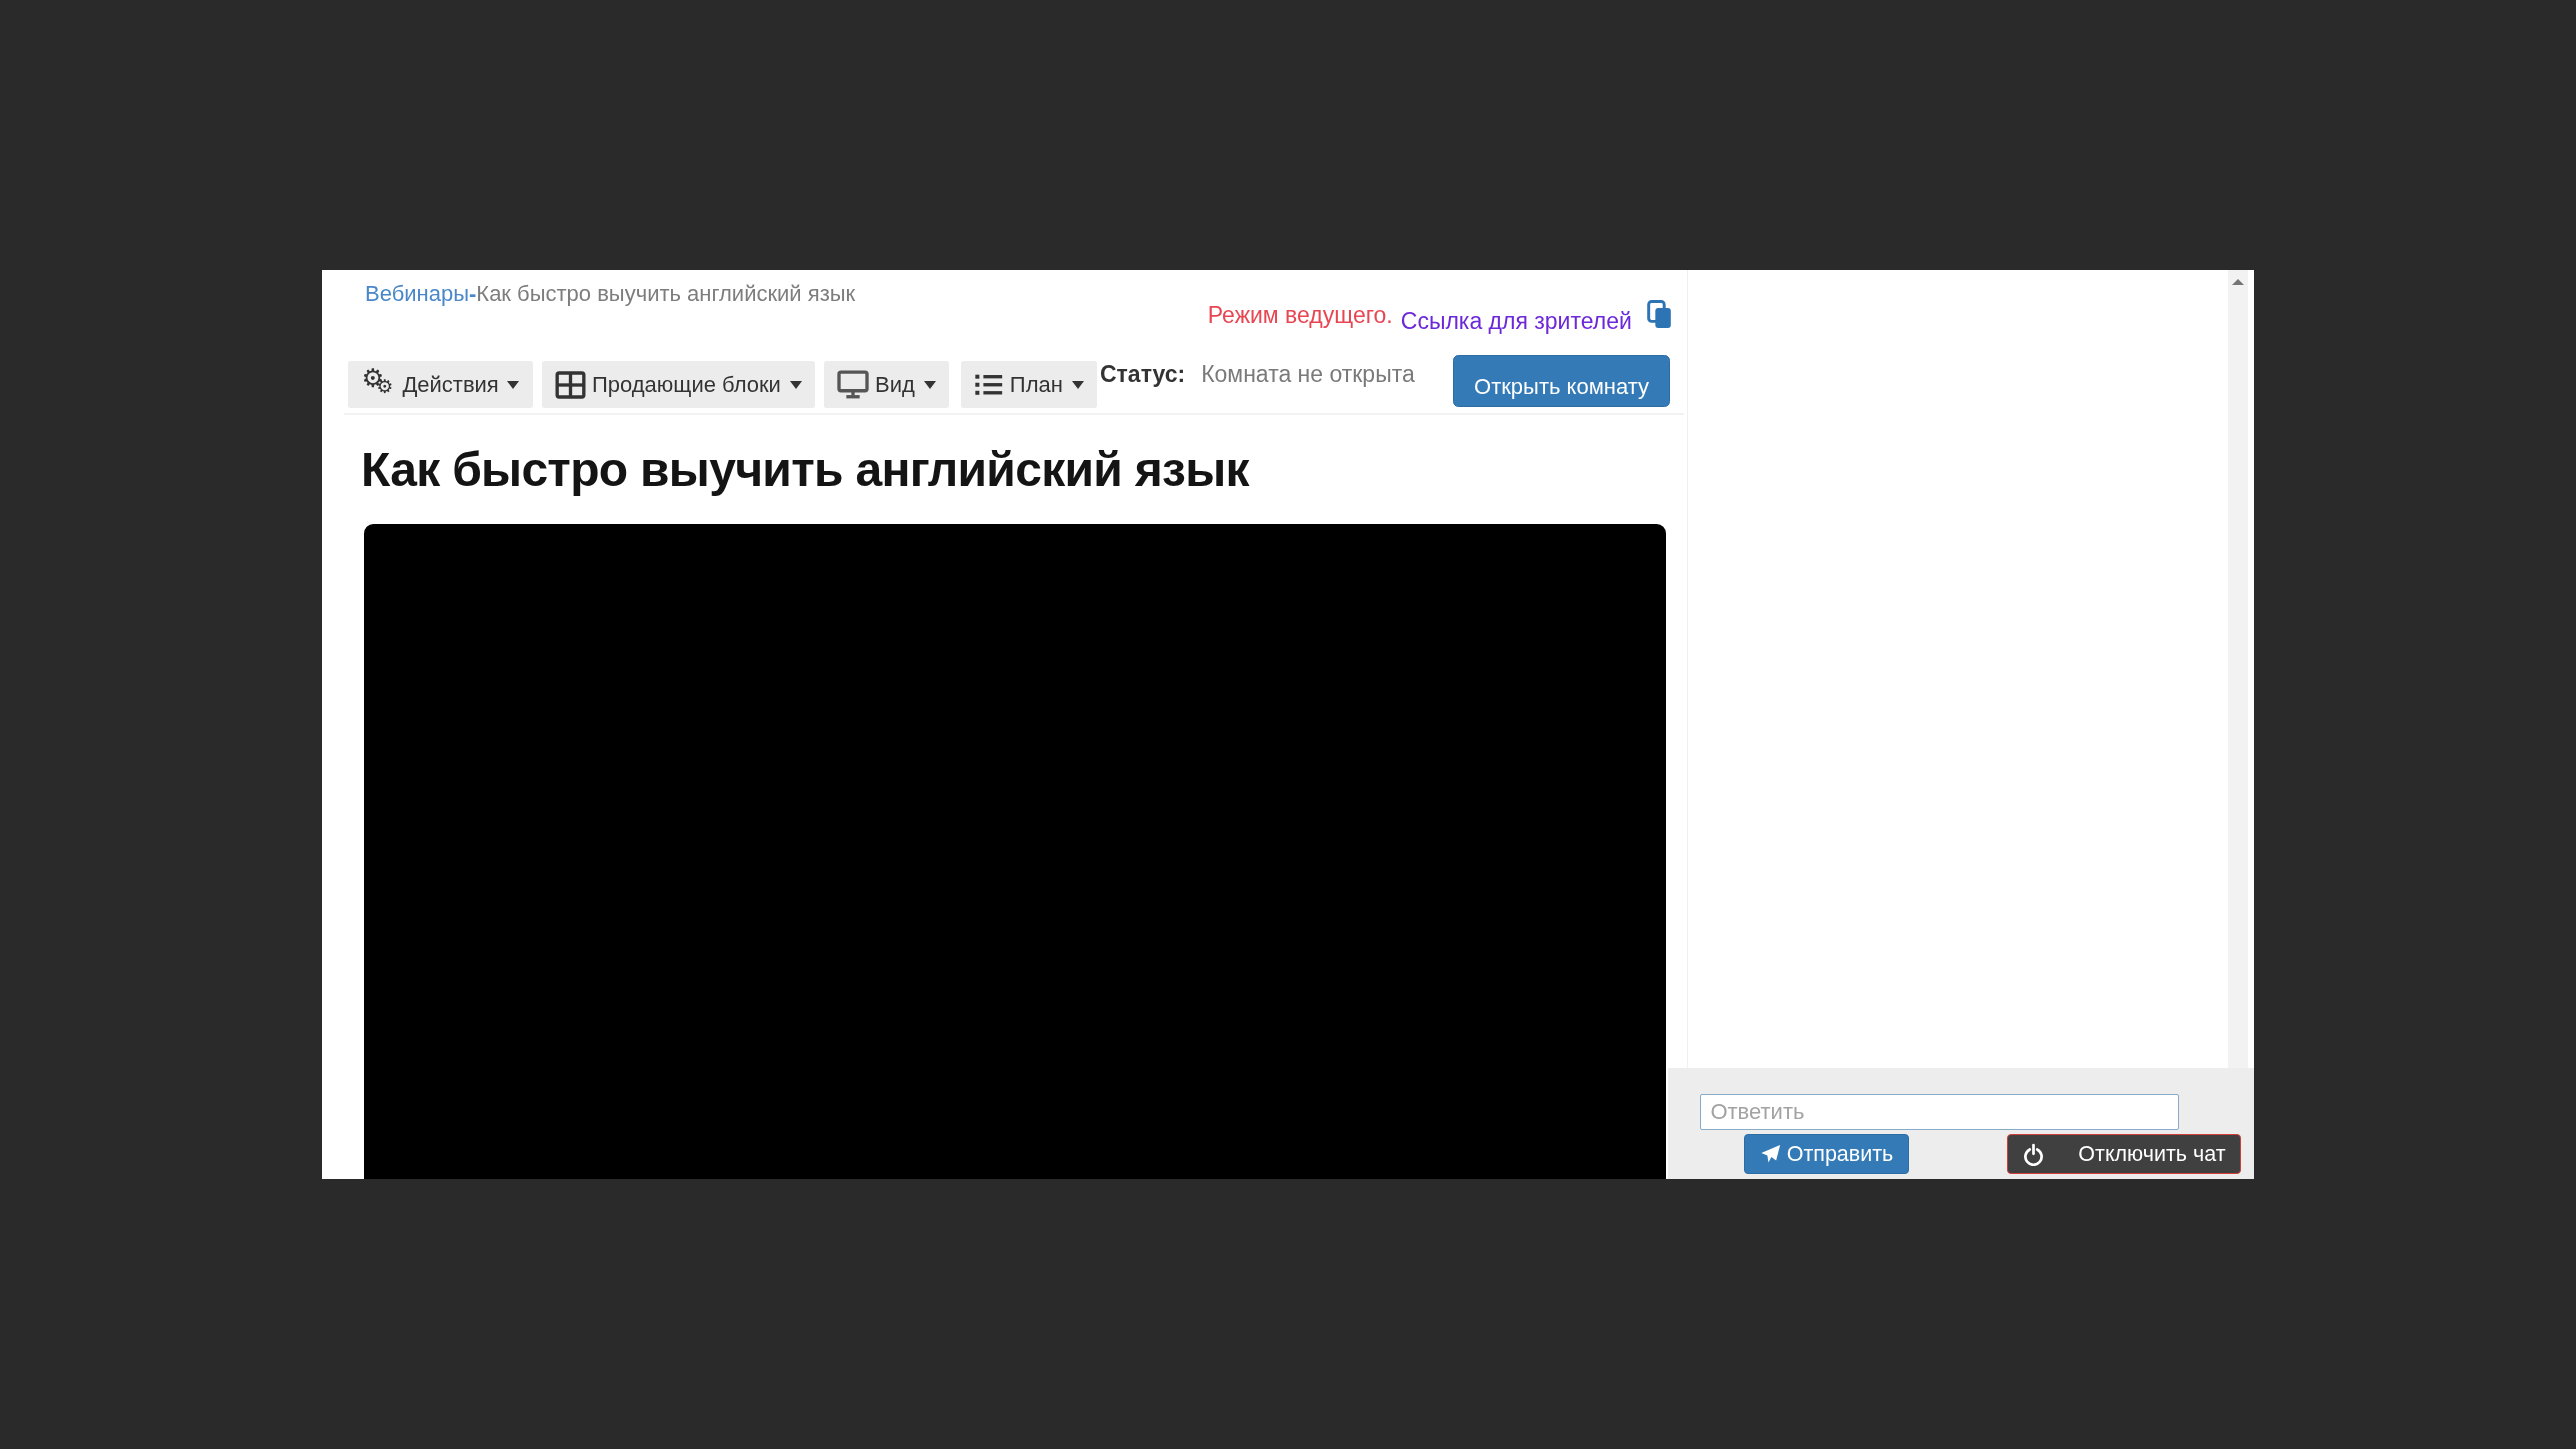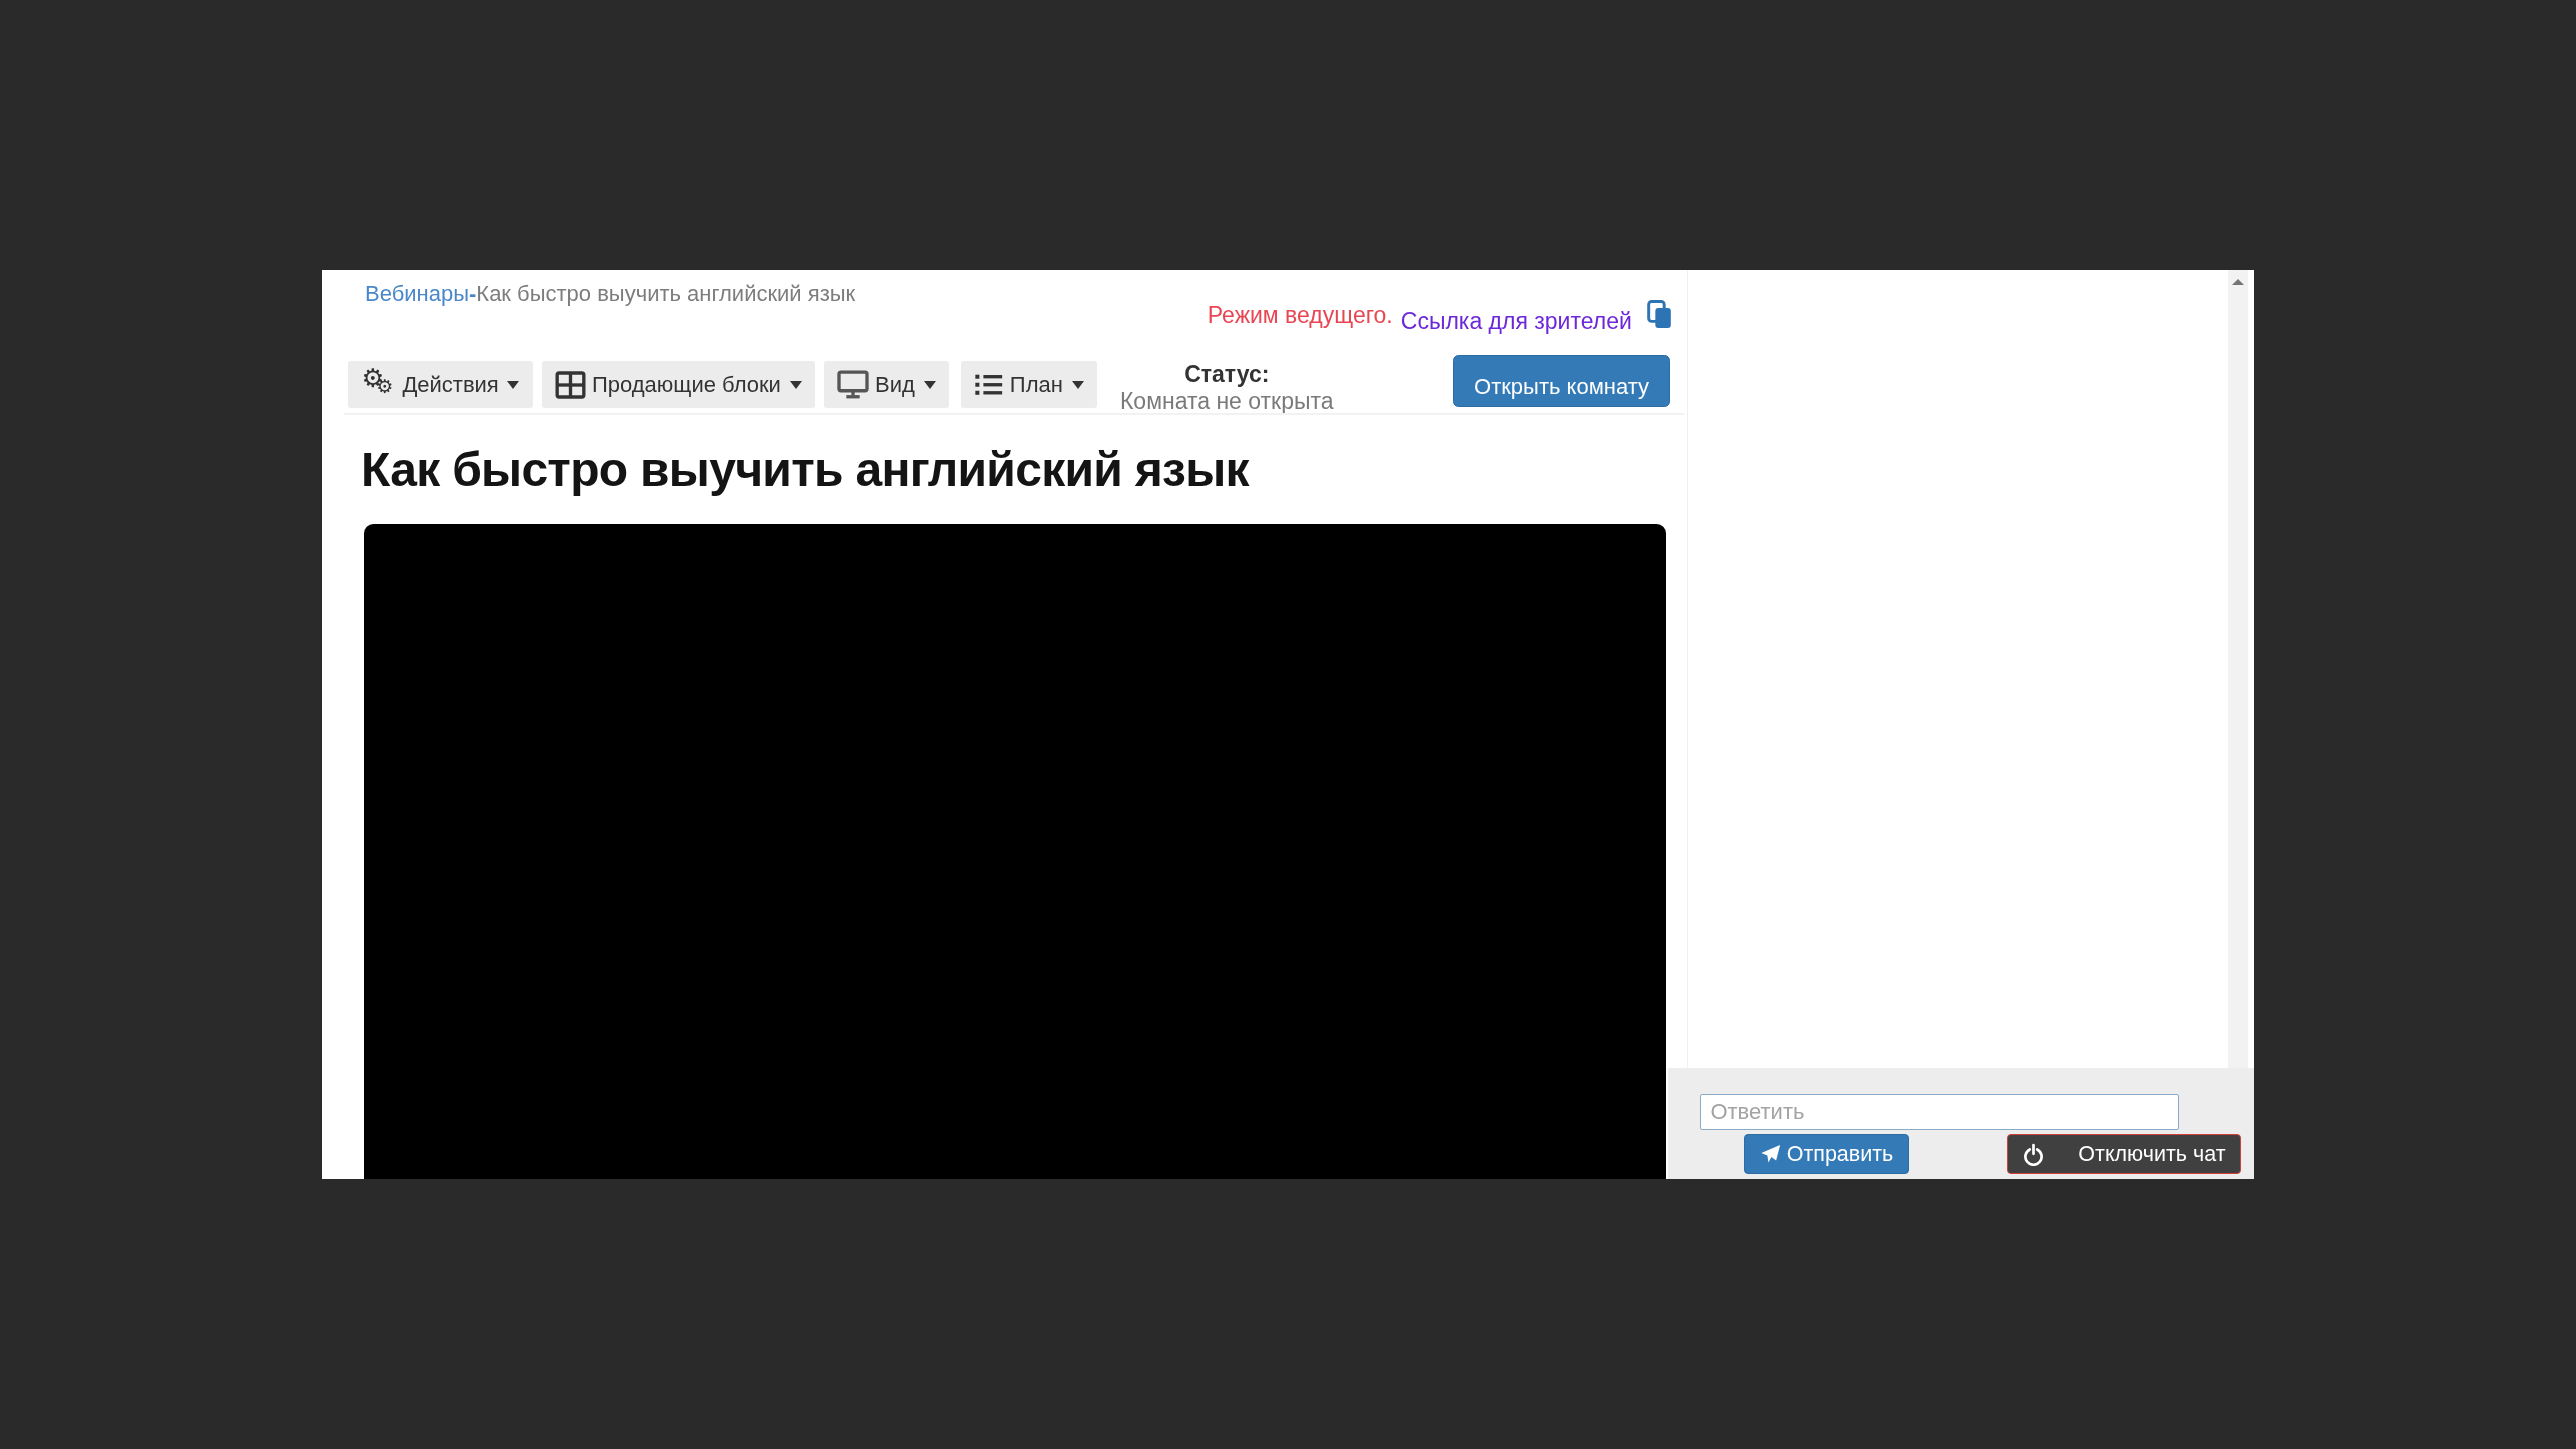--- a/index.html
+++ b/index.html
@@ -33,30 +33,30 @@
   .toolbar{
     position:absolute;left:26px;top:91px;height:47px;
     display:flex;align-items:stretch;white-space:nowrap;
   }
   .tb-btn{
     background:#ececec;border:none;color:#333;font-size:22px;
     font-family:inherit;display:flex;align-items:center;gap:6px;
     padding:0 13.4px;margin-right:8.7px;border-radius:2.7px;cursor:pointer;
   }
   .tb-btn:nth-child(3){margin-right:12px;justify-content:space-between;}
-  .tb-btn:nth-child(4){margin-right:23px;}
+  .tb-btn:nth-child(4){margin-right:3px;}
   .caret{
     display:inline-block;width:0;height:0;margin-left:2.7px;
     border-left:6.7px solid transparent;border-right:6.7px solid transparent;
     border-top:8px solid #333;
   }
   .cogs{position:relative;display:inline-block;width:35px;height:35px;font-family:"DejaVu Sans",sans-serif;}
   .cog-big{position:absolute;left:0;top:-4px;font-size:25.5px;color:#333;}
   .cog-small{position:absolute;left:14.8px;top:8px;font-size:19px;color:#333;}
-  .status{display:flex;align-items:center;font-size:23px;gap:0;flex-direction:column;}
+  .status{display:flex;font-size:23px;gap:16px;}
   .status b{color:#333;}
   .status span{color:#7a7a7a;}
   .open-room{
     position:absolute;top:85px;right:584px;height:52px;
     background:#337ab7;border:1.3px solid #2e6da4;border-radius:5.4px;
     color:#fff;font-size:22px;font-family:inherit;padding:18px 20px;cursor:pointer;
   }
   .toolbar-divider{
     position:absolute;left:22px;top:143px;width:1340px;height:2px;background:#f2f2f2;
   }

